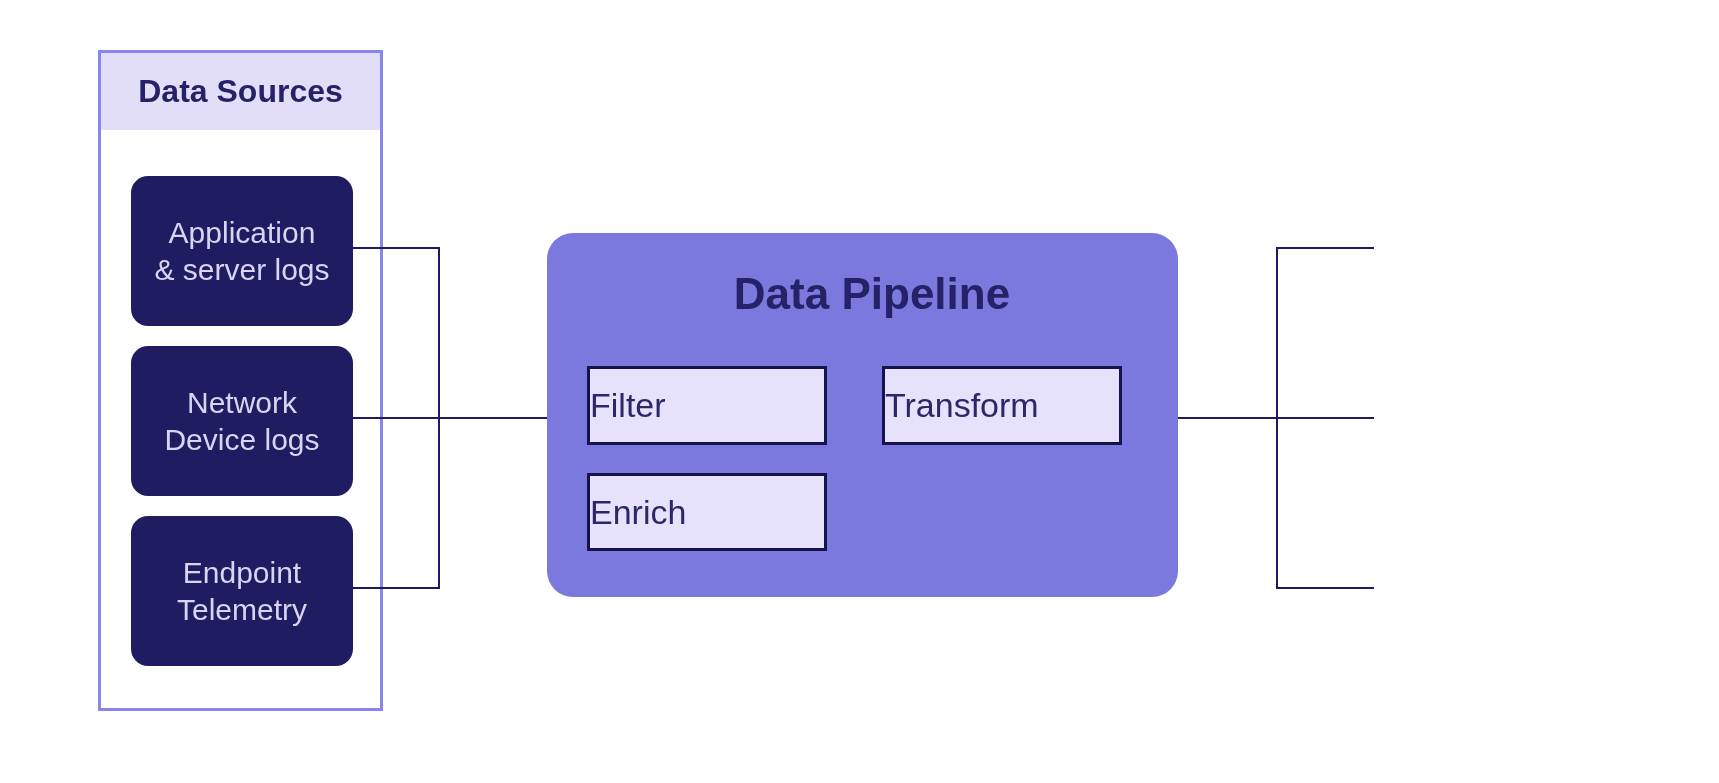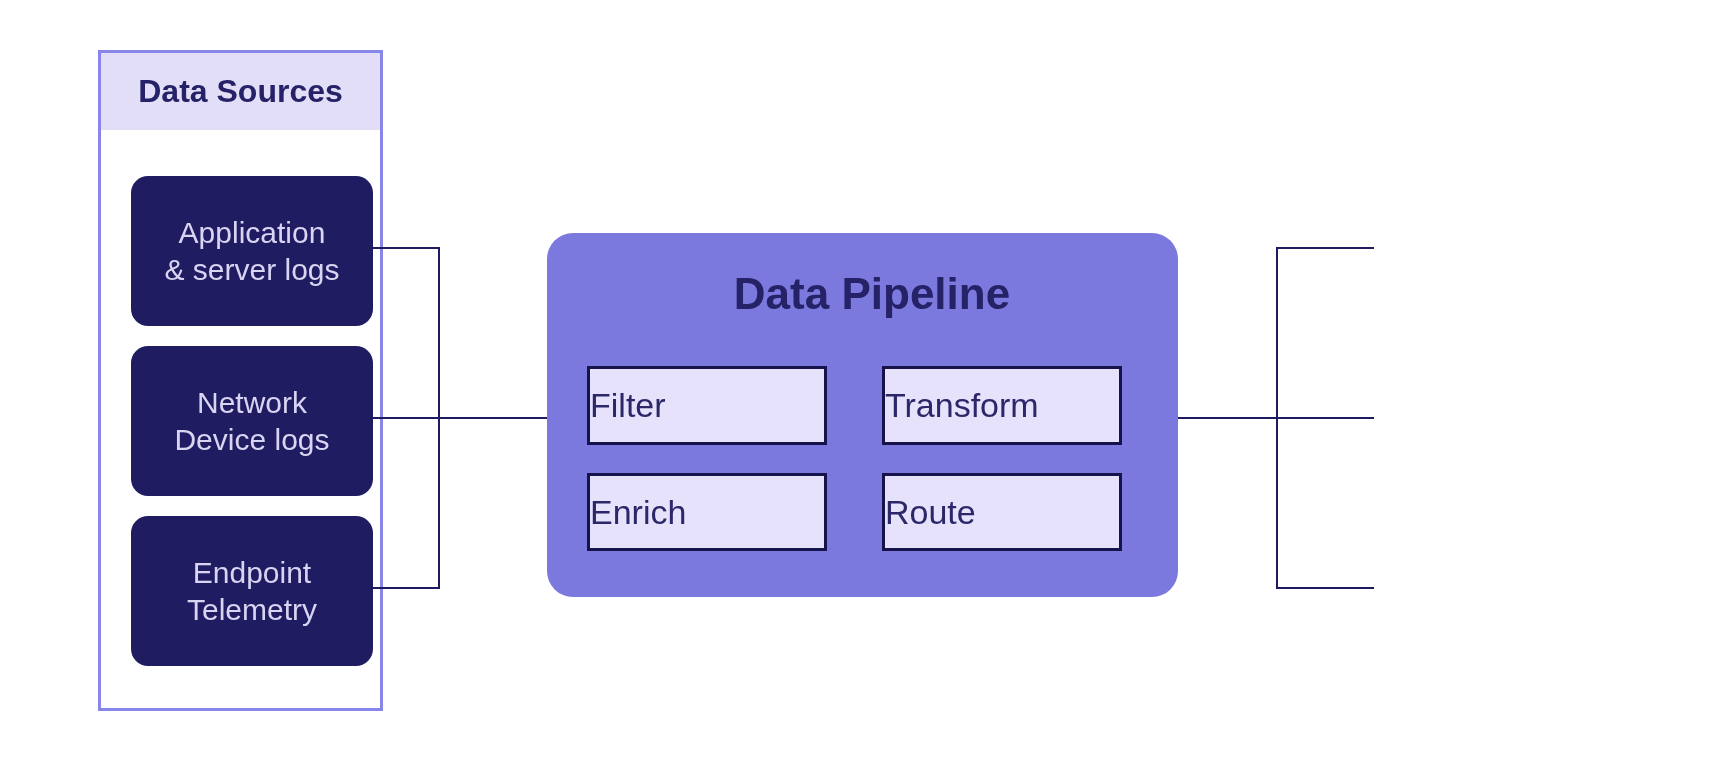--- a/index.html
+++ b/index.html
@@ -56,21 +56,21 @@
     position: absolute;
     left: 30px;
     height: 150px;
     border-radius: 17px;
     background: var(--navy-box);
     display: flex;
     align-items: center;
     justify-content: center;
     text-align: center;
   }
-  .panel-sources .node { width: 242px; }
+  .panel-sources .node { width: 222px; }
   .panel-targets .node { width: 220px; }
   .node-top    { top: 123px; }
   .node-middle { top: 293px; }
   .node-bottom { top: 463px; }
 
   .node-label { white-space: pre-line; }
   .source-label {
     color: var(--source-text);
     font-size: 30px;
     line-height: 1.25;
@@ -149,23 +149,20 @@
     <div class="pipeline-title">Data Pipeline</div>
     <div class="stage stage-row1 stage-col1">
       <span>Filter</span>
     </div>
     <div class="stage stage-row1 stage-col2">
       <span>Transform</span>
     </div>
     <div class="stage stage-row2 stage-col1">
       <span>Enrich</span>
     </div>
-    <div class="stage stage-row2 stage-col2">
-      <span>Route</span>
-    </div>
   </section>
 
 
   <div class="connector" style="left:350px; top:247px; width:89px; height:2px;"></div>
   <div class="connector" style="left:350px; top:417px; width:197px; height:2px;"></div>
   <div class="connector" style="left:350px; top:587px; width:89px; height:2px;"></div>
   <div class="connector" style="left:438px; top:247px; width:2px; height:342px;"></div>
 
   <div class="connector" style="left:1178px; top:417px; width:196px; height:2px;"></div>
   <div class="connector" style="left:1276px; top:247px; width:2px; height:342px;"></div>

